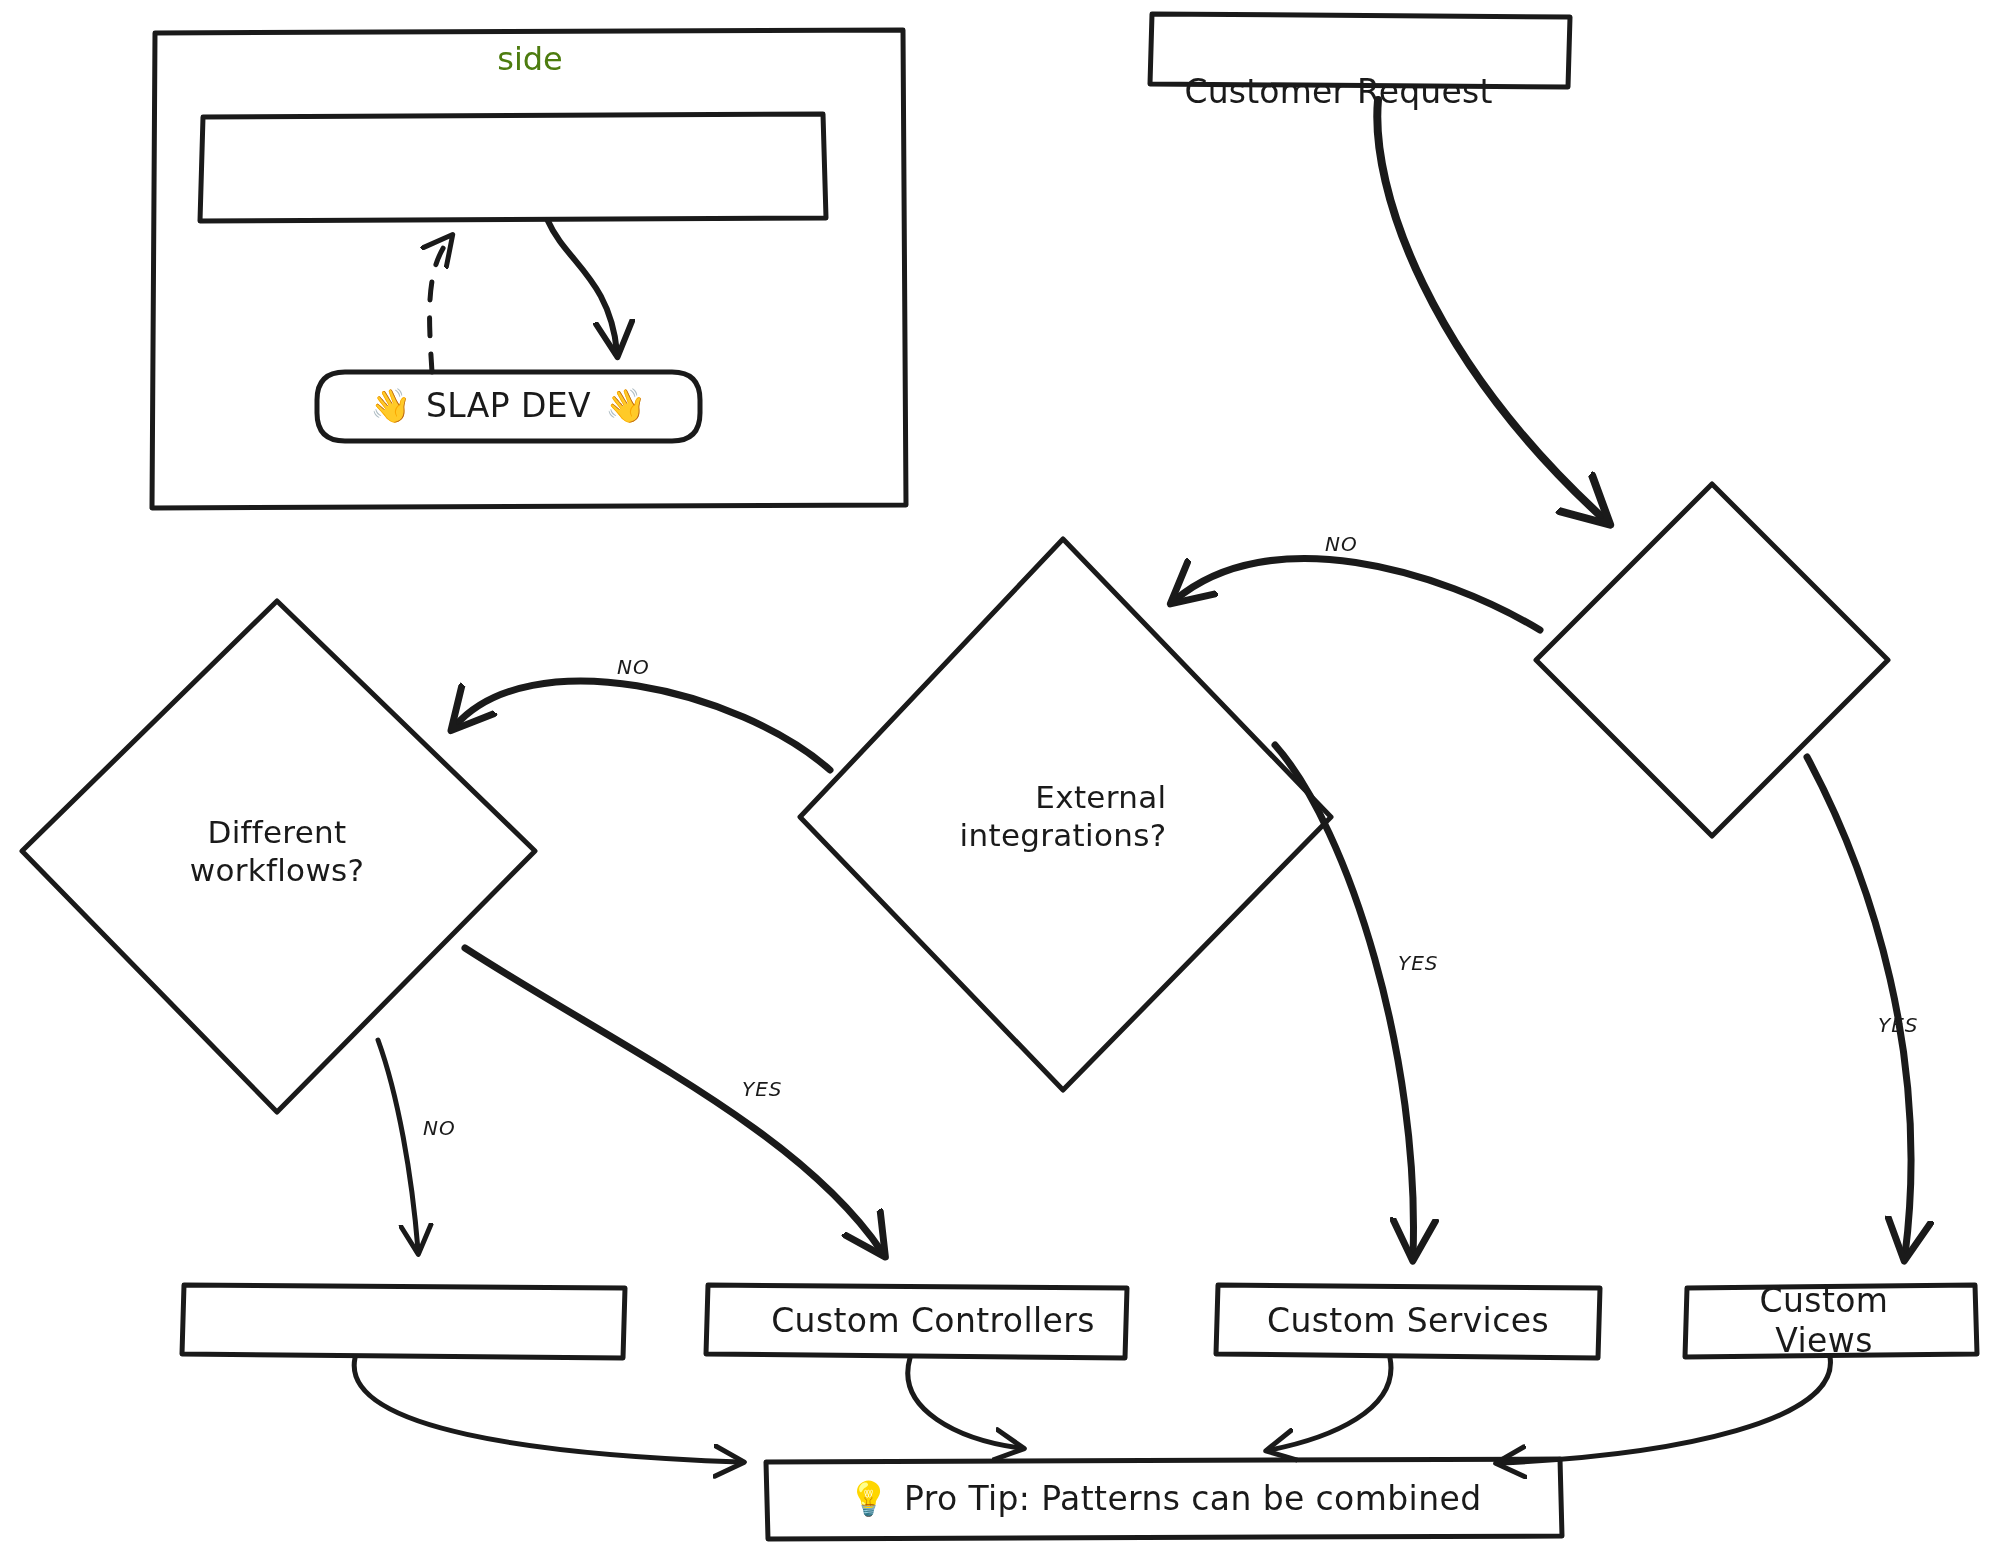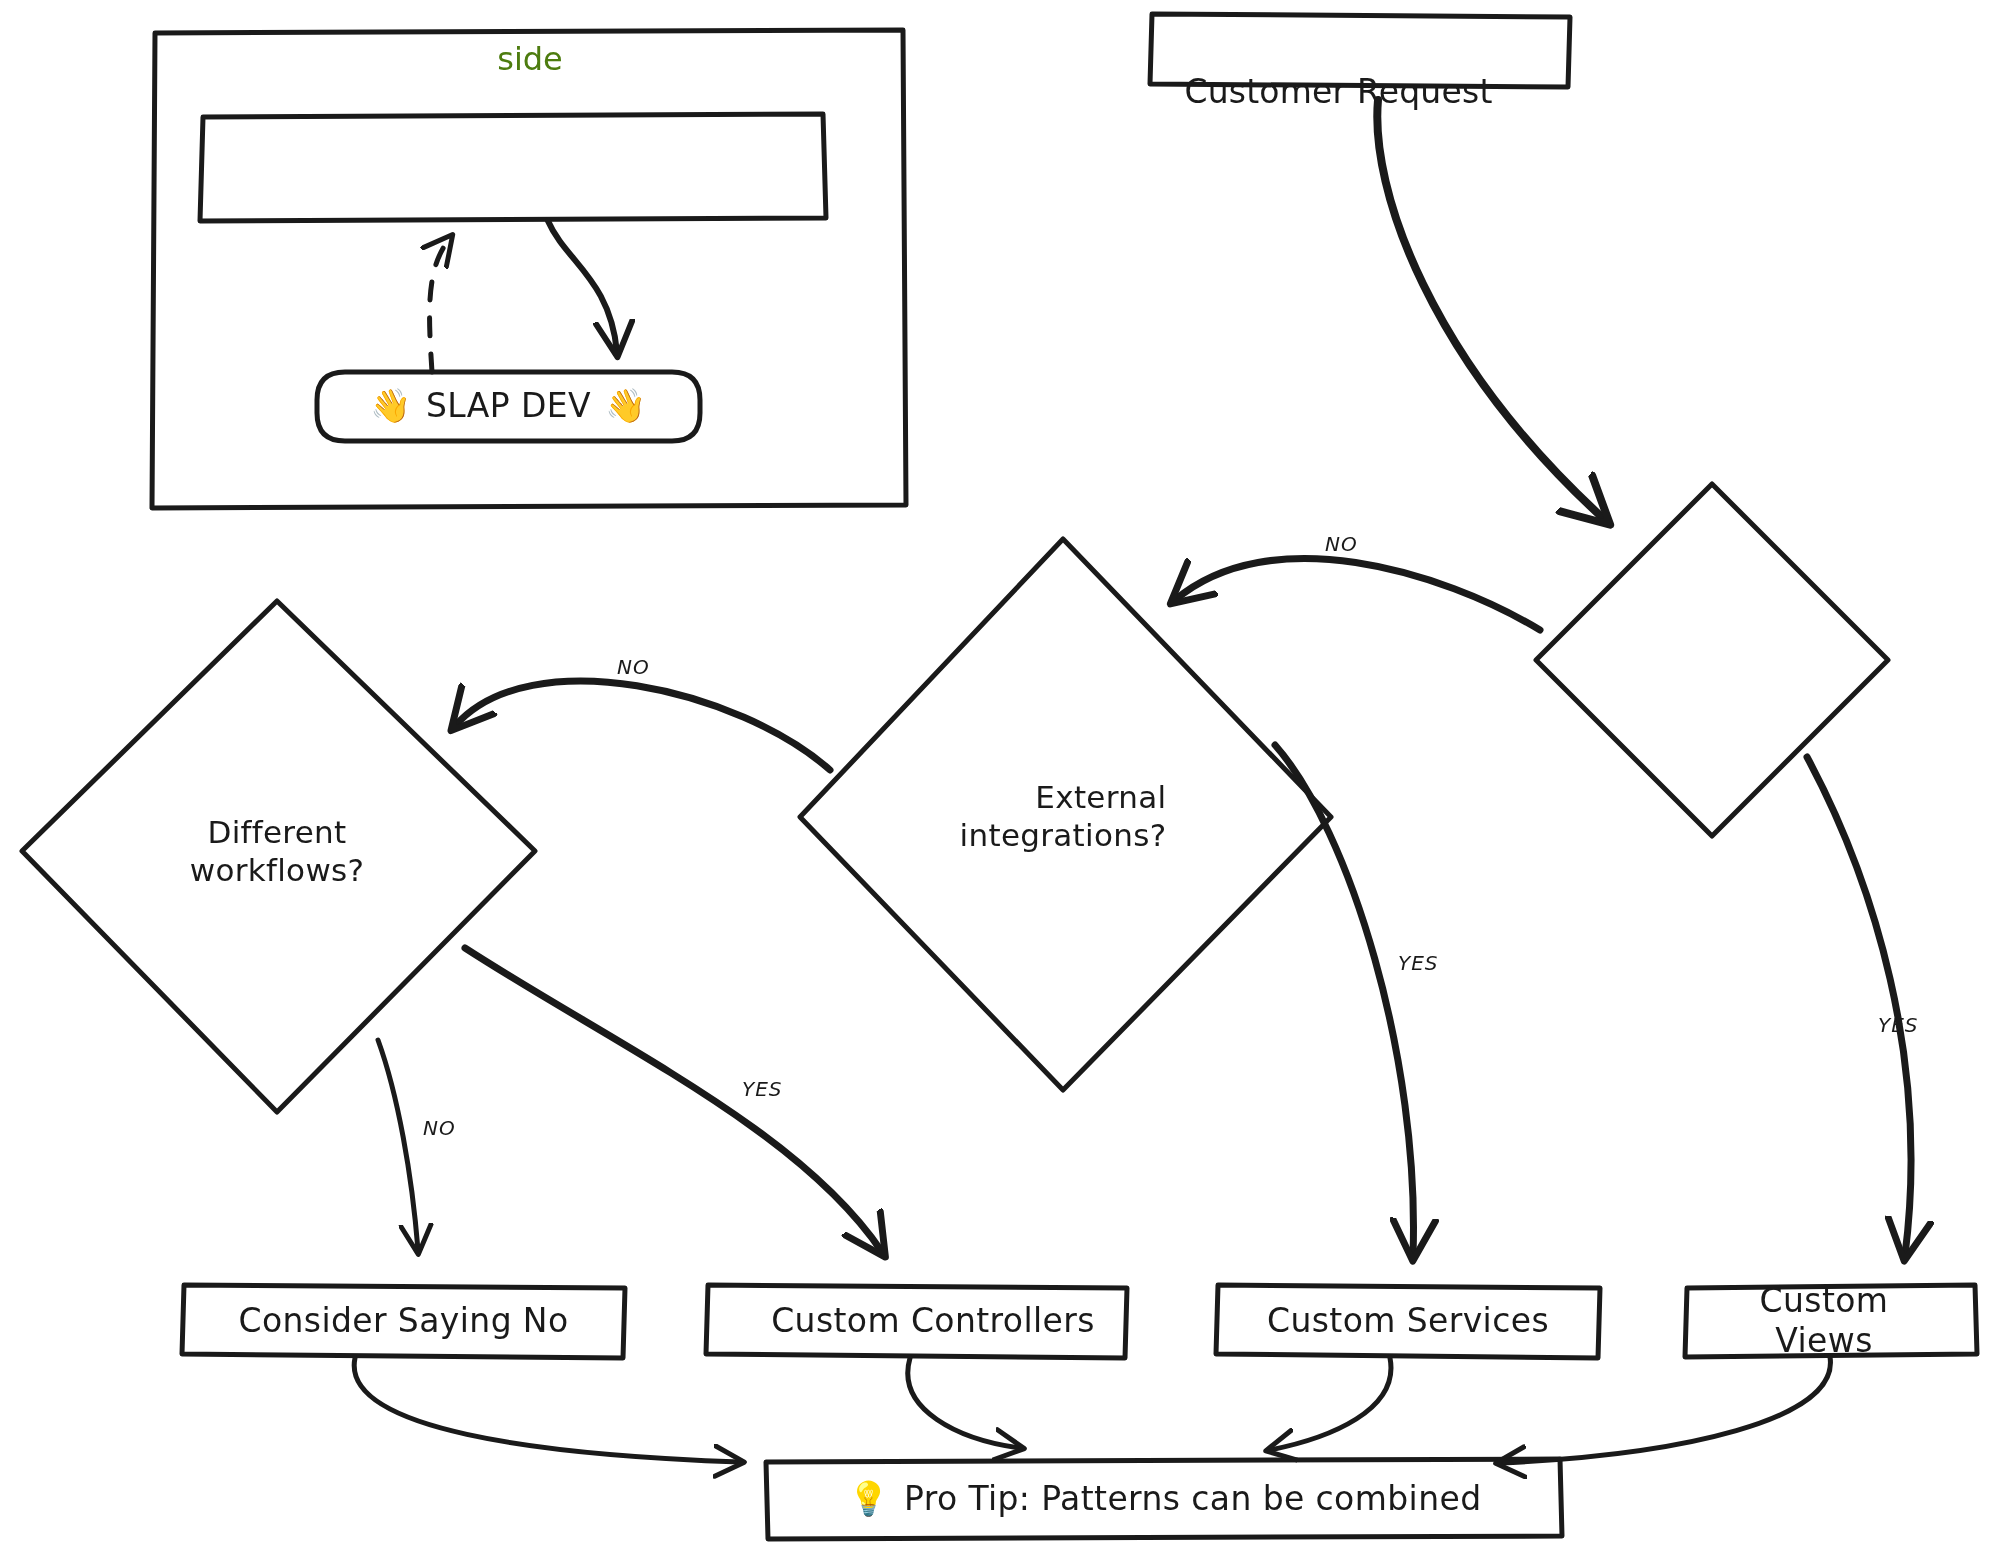--- a/index.html
+++ b/index.html
@@ -135,21 +135,20 @@
 
   <div class="node-label term-label" style="left:1150px; top:14px; width:377px; height:72px;margin-top:42px;">Customer Request</div>
 
 
   <div class="node-label diamond-label" style="left:883px; top:755px; width:360px; height:124px;text-align:right;">External
 integrations?</div>
 
   <div class="node-label diamond-label" style="left:117px; top:790px; width:320px; height:124px;">Different
 workflows?</div>
 
-  <div class="node-label box-label" style="left:182px; top:1286px; width:443px; height:70px;">Consider Saying No</div>
 
   <div class="node-label box-label" style="left:706px; top:1286px; width:454px; height:70px;">Custom Controllers</div>
 
   <div class="node-label box-label" style="left:1216px; top:1286px; width:384px; height:70px;">Custom Services</div>
 
   <div class="node-label box-label" style="left:1685px; top:1286px; width:236px; height:70px;padding-left:21px;">Custom Views</div>
 
   <div class="node-label box-label" style="left:768px; top:1461px; width:794px; height:76px;">
     <span class="emoji">💡</span>
     <span style="padding-left:14px;">Pro Tip: Patterns can be combined</span>

